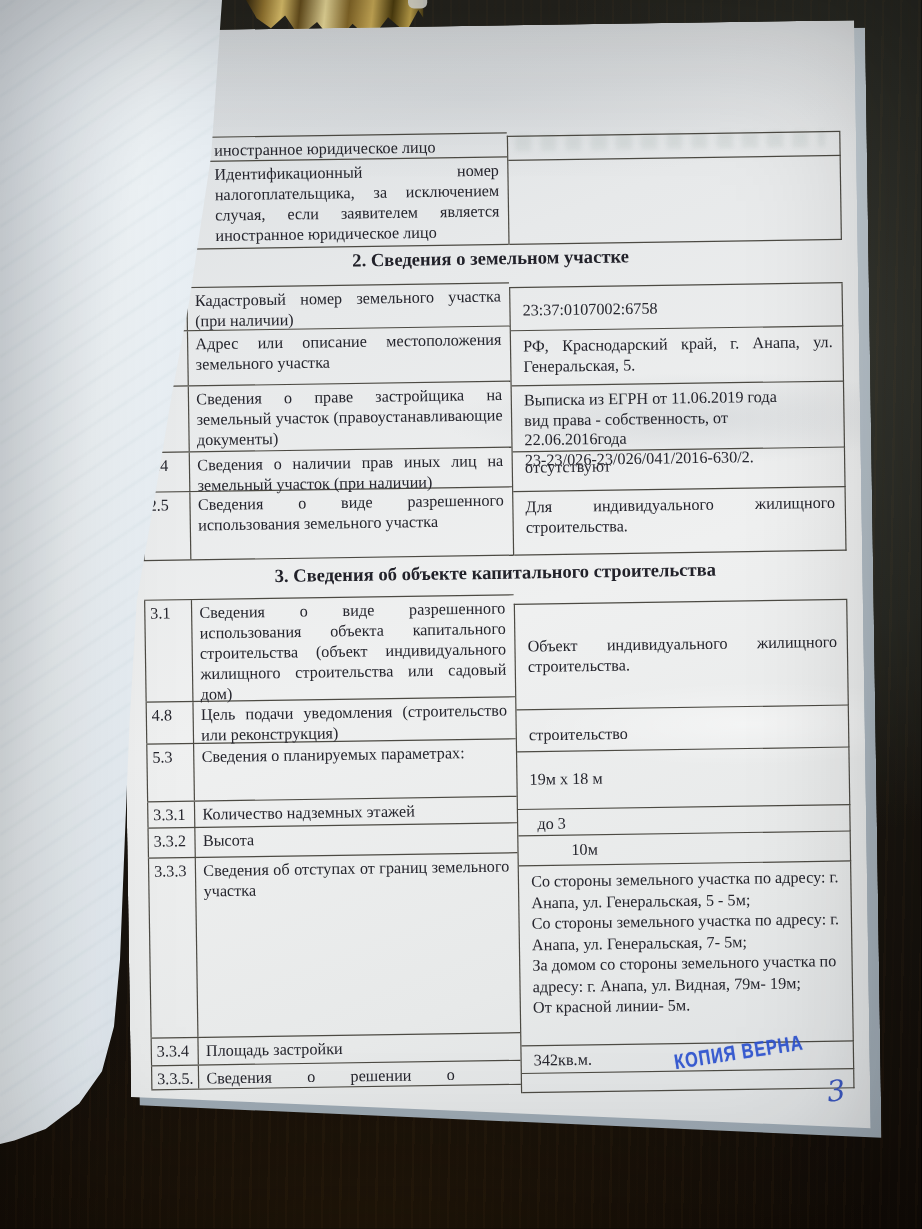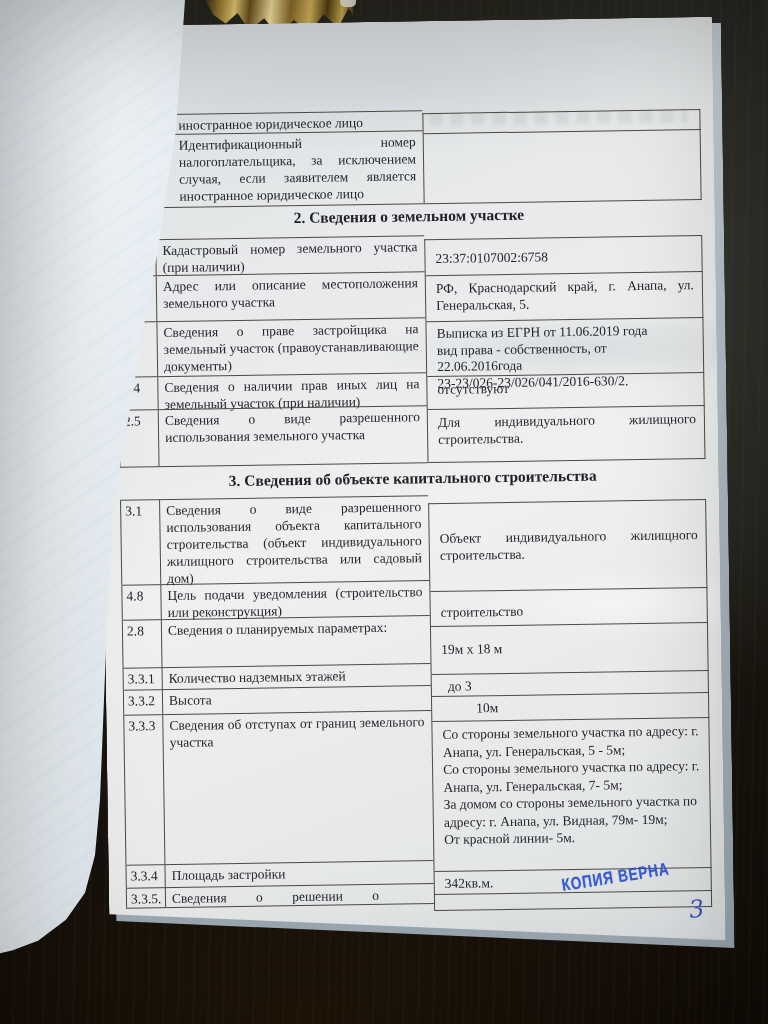--- a/index.html
+++ b/index.html
@@ -133,21 +133,21 @@
       <div class="stack left">
         <div class="row" style="height:85px;">
           <div class="num">3.1</div>
           <div class="label just">Сведения о виде разрешенного использования объекта капитального строительства (объект индивидуального жилищного строительства или садовый дом)</div>
         </div>
         <div class="row" style="height:35px;">
           <div class="num">4.8</div>
           <div class="label just">Цель подачи уведомления (строительство или реконструкция)</div>
         </div>
         <div class="row" style="height:48px;">
-          <div class="num">2.8</div>
+          <div class="num">5.3</div>
           <div class="label">Сведения о планируемых параметрах:</div>
         </div>
         <div class="row" style="height:22px;">
           <div class="num">3.3.1</div>
           <div class="label">Количество надземных этажей</div>
         </div>
         <div class="row" style="height:25px;">
           <div class="num">3.3.2</div>
           <div class="label">Высота</div>
         </div>

